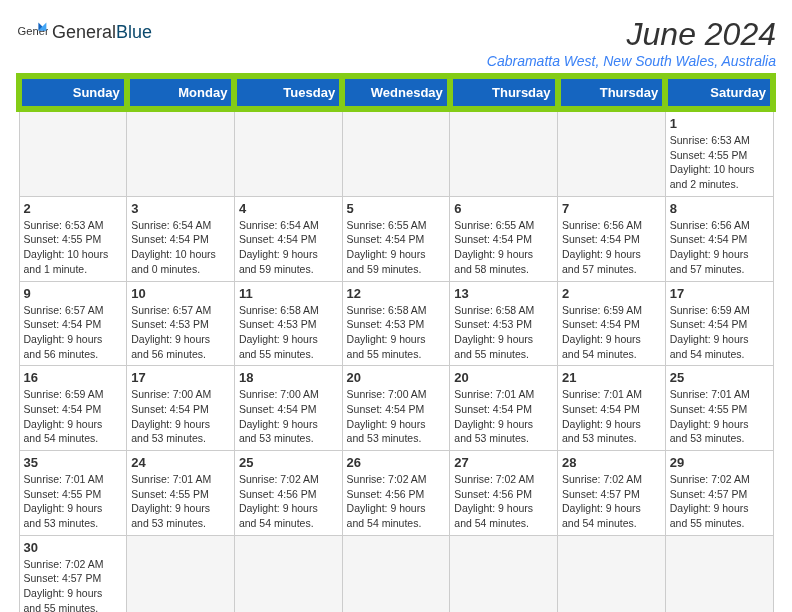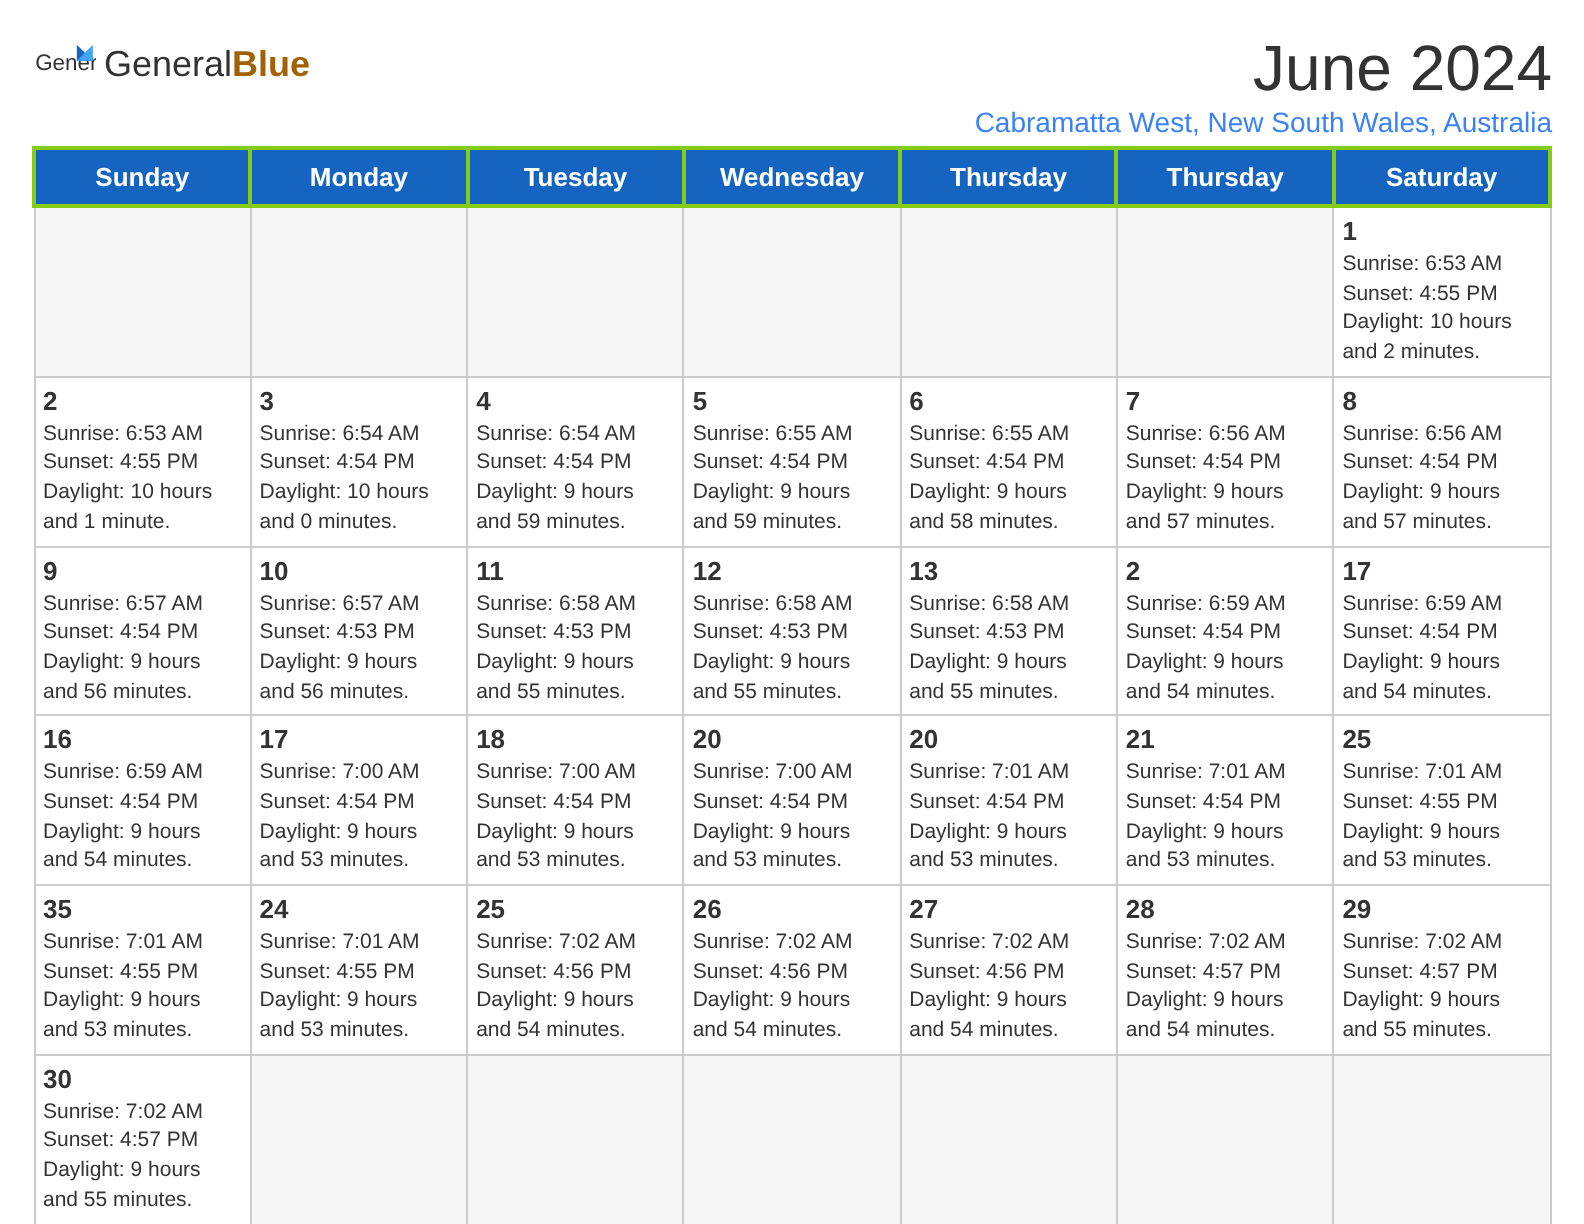--- a/index.html
+++ b/index.html
@@ -20,43 +20,44 @@
       display: flex;
       align-items: center;
       gap: 4px;
     }
     .logo-icon {
       width: 32px;
       height: 32px;
     }
     .title-block {
       text-align: right;
+      font-style: italic;
     }
     .month-title {
       font-size: 32px;
       color: #333;
       font-weight: normal;
     }
     .location-subtitle {
       font-size: 14px;
       color: #3b82f6;
     }
     .calendar-table {
       width: 100%;
       border-collapse: collapse;
       font-size: 11px;
     }
     .calendar-table th {
       background: #1565c0;
       color: #fff;
       padding: 6px 4px;
-      text-align: center;
+      text-align: right;
       font-size: 13px;
       font-weight: bold;
-      border: 2px solid #84cc16;
+      border: 6px solid #84cc16;
     }
     .calendar-table td {
       border: 1px solid #ccc;
       vertical-align: top;
       padding: 4px;
       width: calc(100% / 7);
       min-height: 80px;
       background: #fff;
     }
     .calendar-table td.empty {
@@ -82,21 +83,21 @@
 <body>
 
 <div class="header-area">
   <div class="logo">
     <svg class="logo-icon" viewBox="0 0 40 40">
       <text x="2" y="24" font-size="14" fill="#333" font-family="Arial">General</text>
       <polygon points="28,8 38,18 28,18" fill="#1565c0"></polygon>
       <polygon points="28,18 38,8 38,18" fill="#42a5f5"></polygon>
     </svg>
     <div>
-      <span style="font-size:18px;color:#333;">General</span><span style="font-size:18px;color:#a16207;font-weight:bold;">Blue</span>
+      <span style="font-size:18px;color:#333;">General</span><span style="font-size:18px;color:#0c4a6e;font-weight:normal;">Blue</span>
     </div>
   </div>
   <div class="title-block">
     <div class="month-title">June 2024</div>
     <div class="location-subtitle">Cabramatta West, New South Wales, Australia</div>
   </div>
 </div>
 
 <table class="calendar-table">
   <thead>

